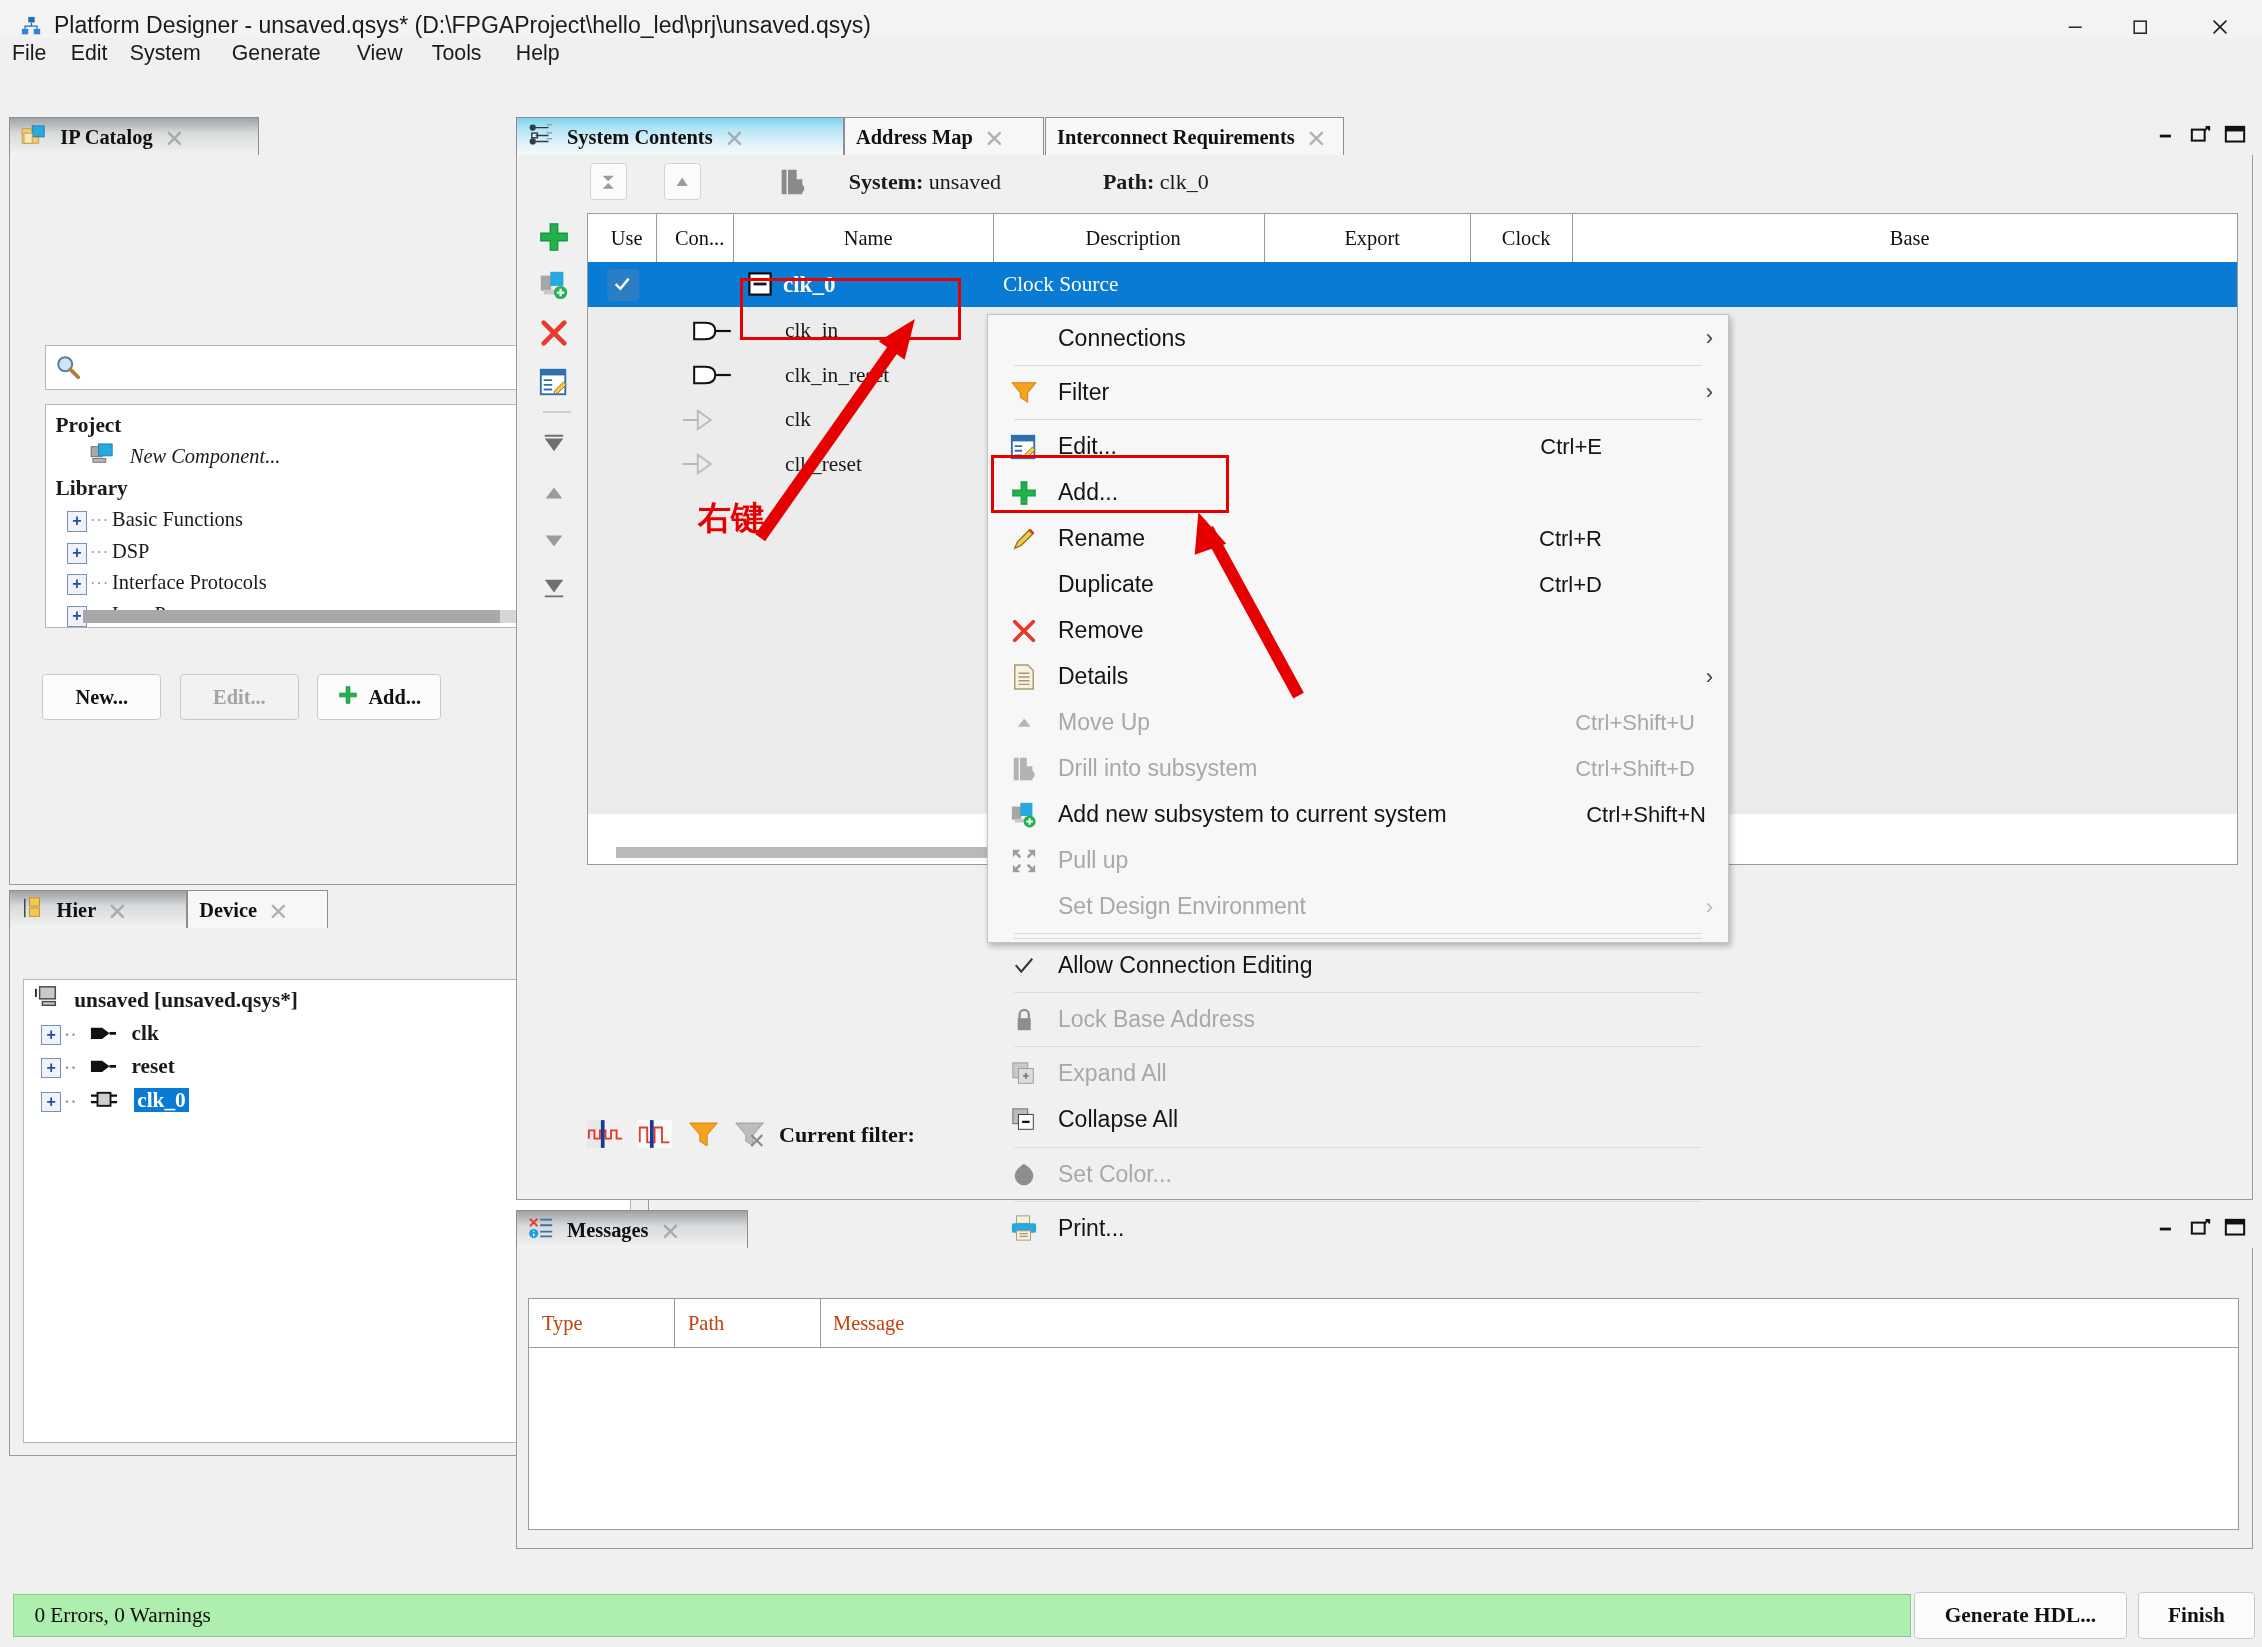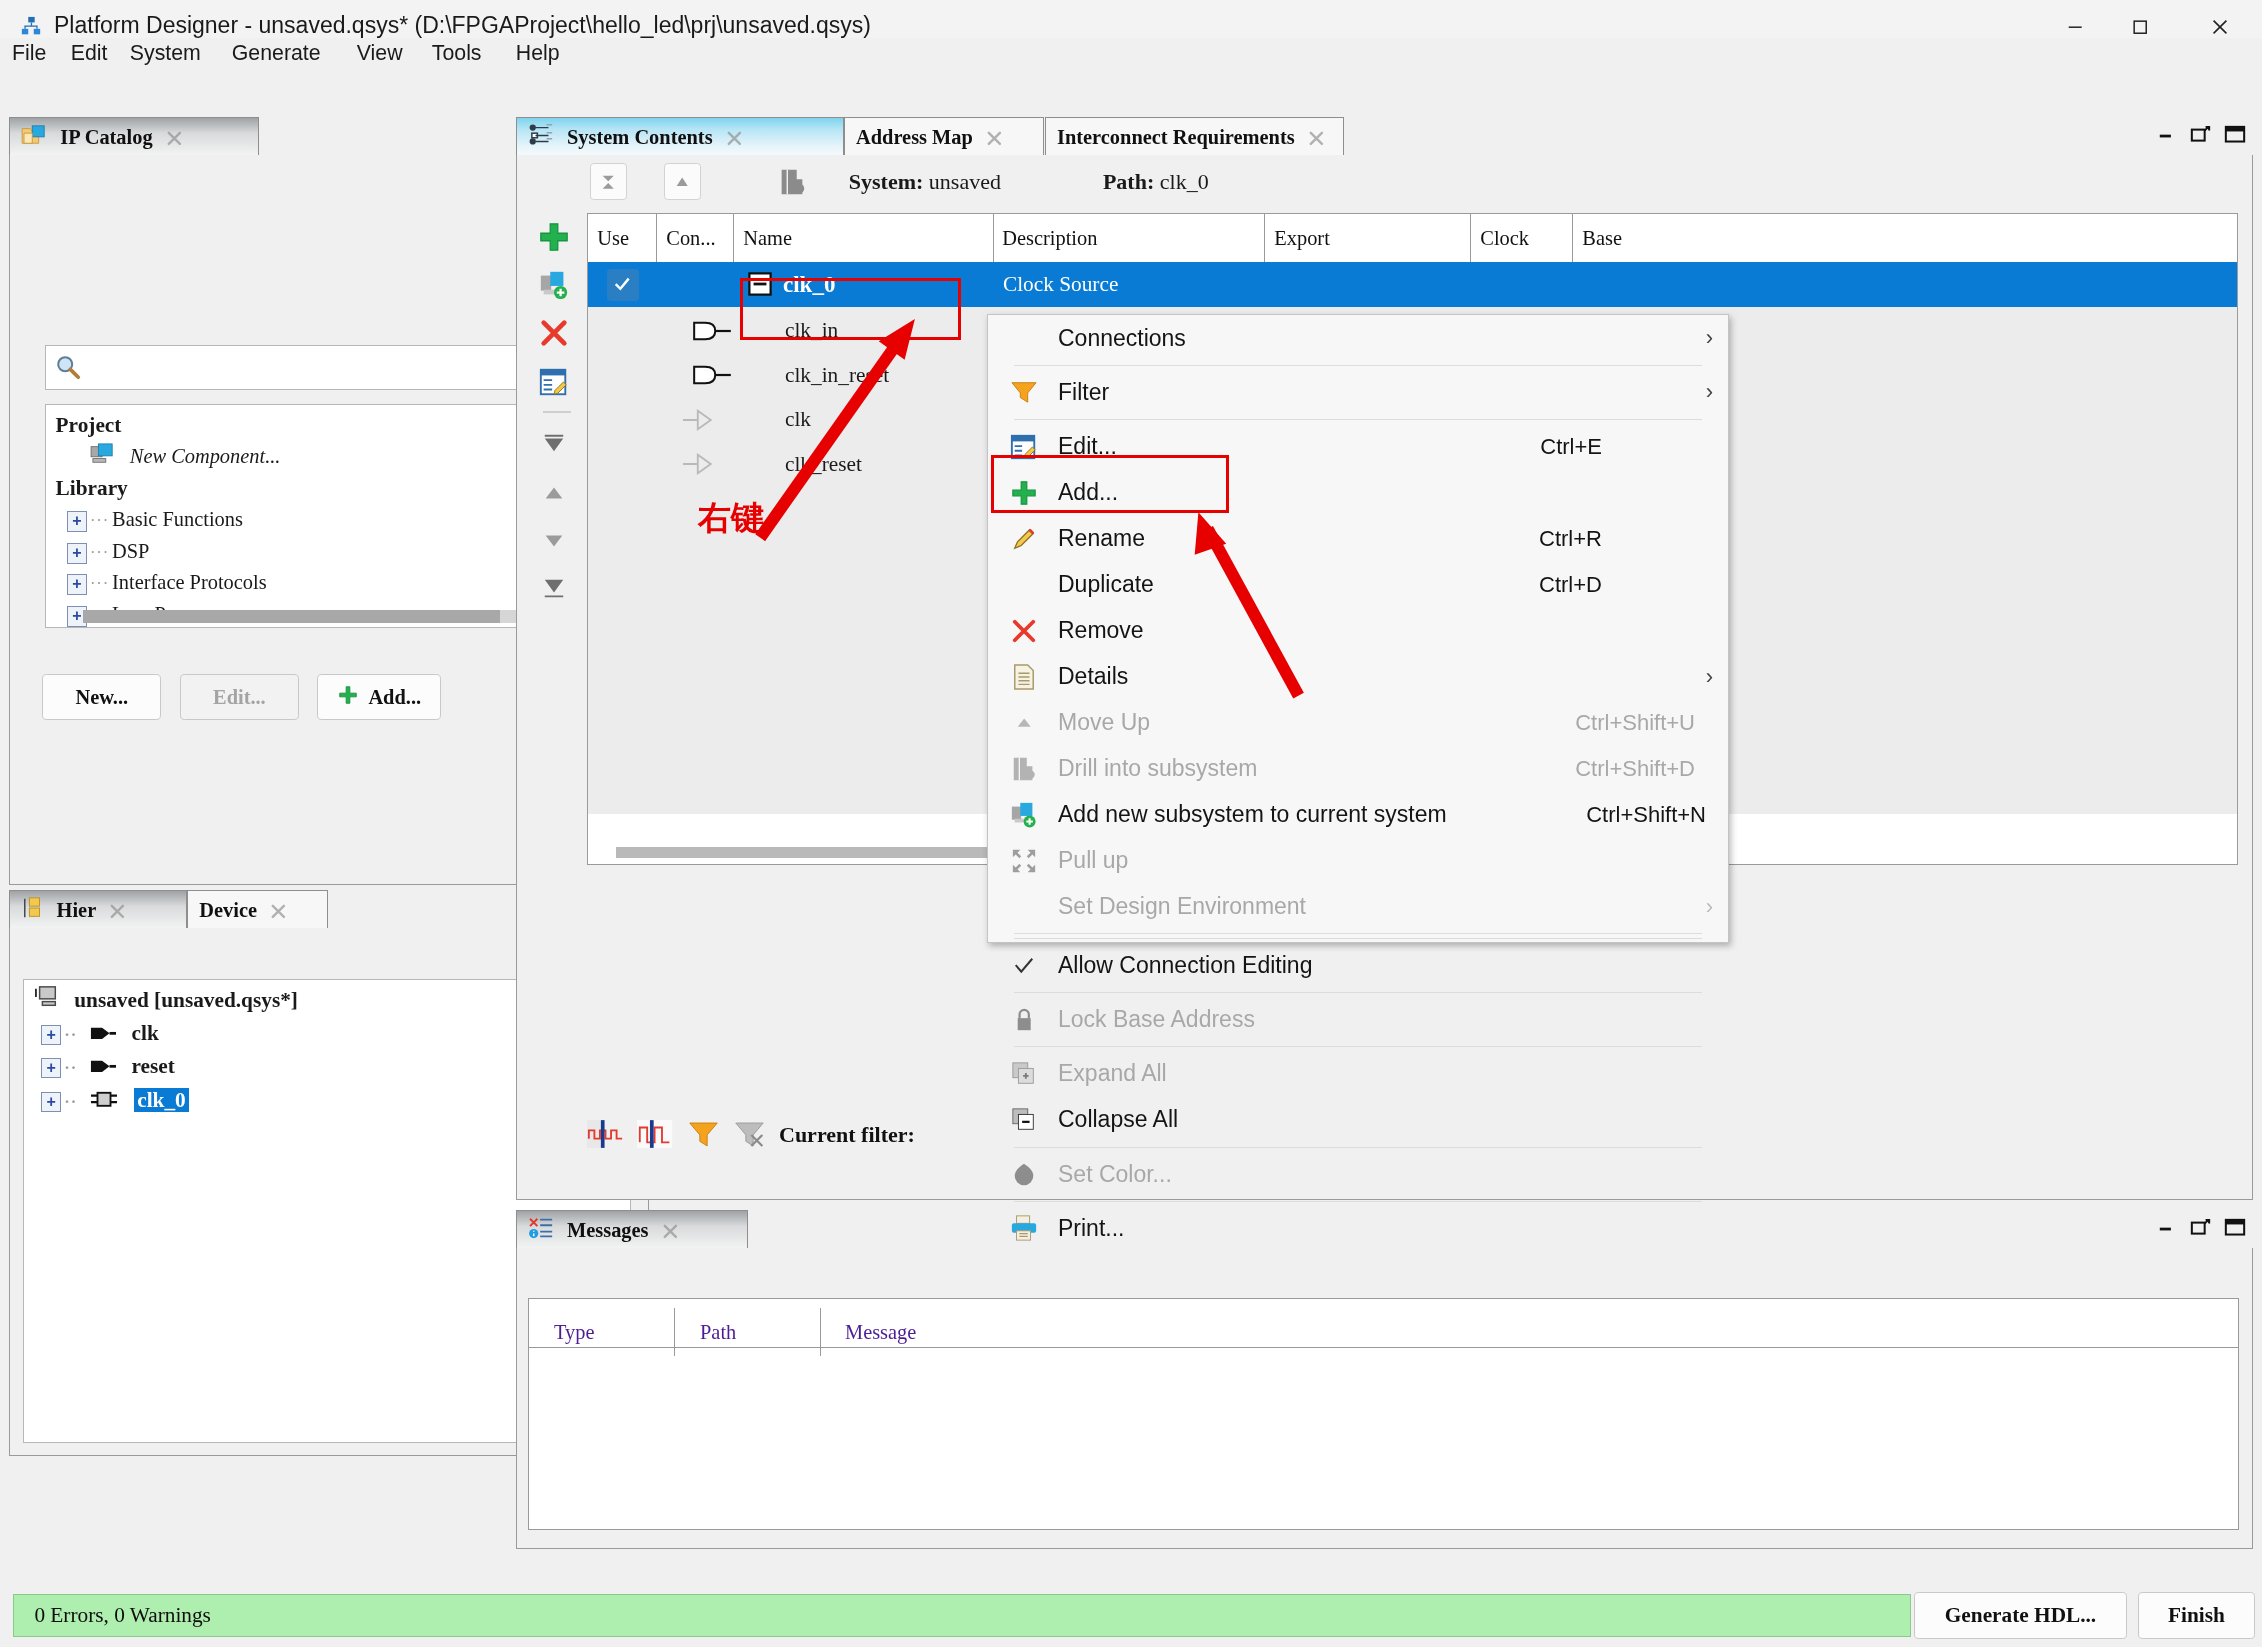--- a/index.html
+++ b/index.html
@@ -144,21 +144,21 @@
   }
   .vtool .vb{
     position:absolute;left:0;width:48px;height:48px;
     display:flex;align-items:center;justify-content:center;
   }
   .vsep{position:absolute;left:13px;width:28px;height:1.9px;background:#cfcfcf;}
 
   
   .tbl{
     position:absolute;left:70px;top:58px;width:1651px;height:652px;
-    background:#fff;border:0.9px solid #9a9a9a;box-sizing:border-box;overflow:hidden;
+    background:#fff;border:0.9px solid #9a9a9a;box-sizing:border-box;overflow:hidden;text-align:center;
   }
   .thead{position:absolute;left:0;top:0;width:100%;height:48px;background:#fff;border-bottom:0.9px solid #9a9a9a;}
   .th{
     position:absolute;top:0;height:48px;line-height:48px;
     font-family:"Liberation Serif",serif;font-size:20.4px;color:#111;
     border-right:0.9px solid #9a9a9a;box-sizing:border-box;padding-left:9.3px;
     white-space:nowrap;
   }
   .tgrid{position:absolute;left:0;top:48px;right:0;bottom:0;background:#ececec;}
   .vline{position:absolute;top:0;bottom:0;width:0.9px;background:#9a9a9a;}
@@ -186,23 +186,23 @@
   }
 
   
   #msgs{left:516px;top:1210px;width:1737px;height:339px;}
   #msgs .panelbody{top:38px;height:301px;}
   .mtbl{
     position:absolute;left:11px;top:50px;width:1711px;height:232px;
     background:#fff;border:0.9px solid #9a9a9a;box-sizing:border-box;overflow:hidden;
   }
   .mth{
-    position:absolute;top:9px;height:48px;line-height:48px;
-    font-family:"Liberation Serif",serif;font-size:20.4px;color:#4c1d95;
-    border-right:0.9px solid #9a9a9a;box-sizing:border-box;padding-left:25px;white-space:nowrap;
+    position:absolute;top:0;height:48px;line-height:48px;
+    font-family:"Liberation Serif",serif;font-size:20.4px;color:#c2410c;
+    border-right:0.9px solid #9a9a9a;box-sizing:border-box;padding-left:13px;white-space:nowrap;
   }
 
   
   #status{
     position:absolute;left:13px;top:1594px;width:1898px;height:43px;
     background:#aeeeae;border:0.9px solid #8cc98c;box-sizing:border-box;
     display:flex;align-items:center;padding-left:20.4px;
     font-family:"Liberation Serif",serif;font-size:21.3px;color:#0e0e0e;
   }
   #genhdl{

